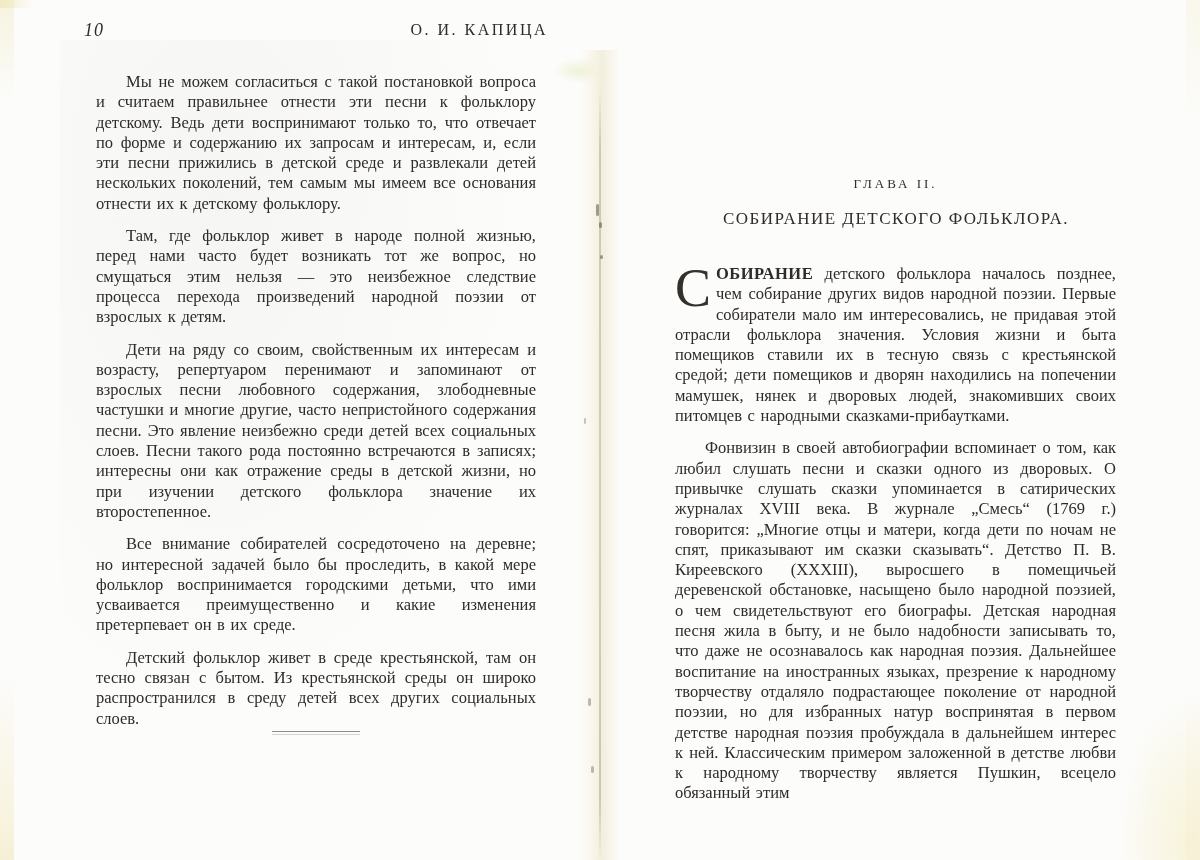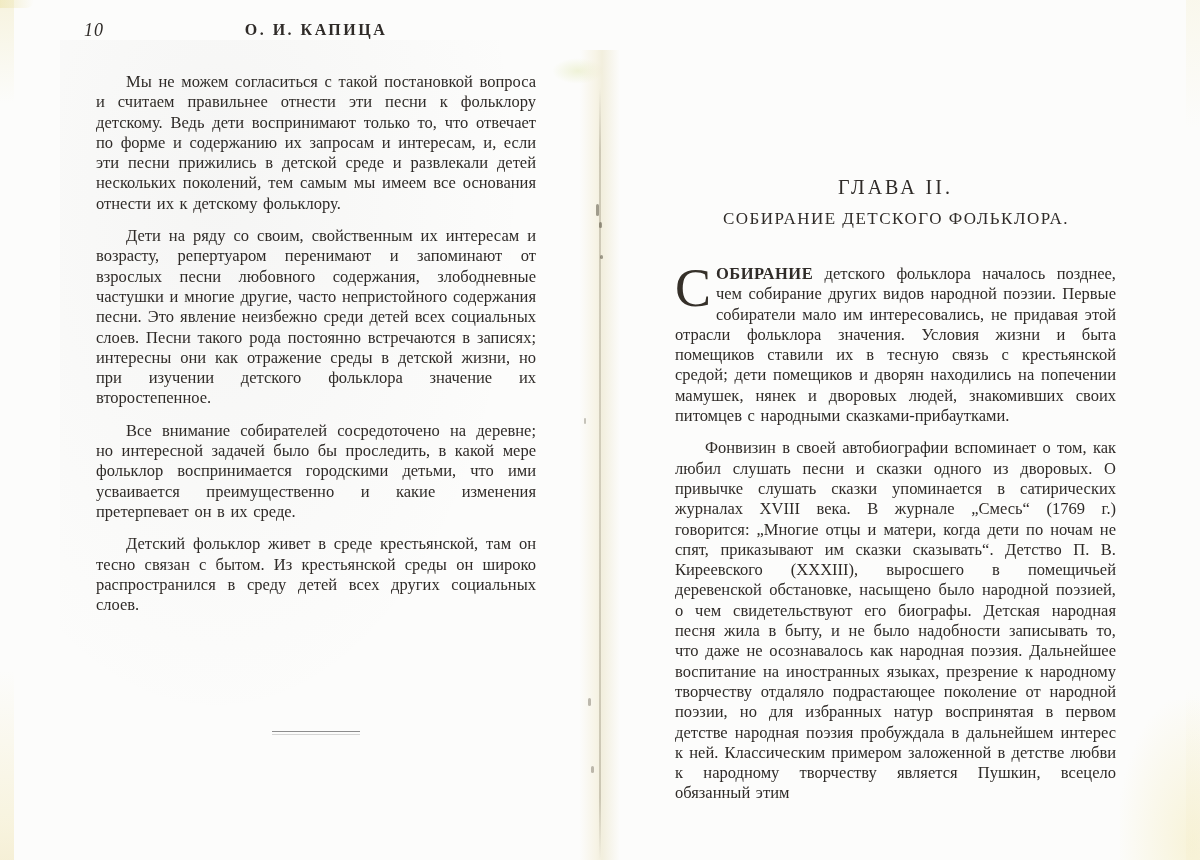--- a/index.html
+++ b/index.html
@@ -53,37 +53,37 @@
       rgba(140,133,110,.32) 55%, rgba(150,143,120,.42) 92%, rgba(150,143,120,0) 100%);
   }
   .speck { position:absolute; background:rgba(90,84,68,.55); border-radius:2px; pointer-events:none; }
 
   
   .pageno {
     position:absolute; left:84px; top:20px; font-style:italic; font-size:18px;
     letter-spacing:1px;
   }
   .running-header {
-    position:absolute; left:84px; top:21px; width:464px; text-align:center;
-    font-size:16px; letter-spacing:2.5px;font-weight:bold;
+    position:absolute; left:84px; top:21px; width:464px; text-align:right;
+    font-size:16px; letter-spacing:2.5px;
   }
   .left-body { position:absolute; left:84px; top:60px; width:464px; }
   .left-body p, .right-body p {
     margin:12px; text-indent:30px; text-align:justify;
     font-size:16.5px; line-height:20.3px; word-spacing:1.5px;
   }
   .divider {
     position:absolute; left:272px; top:731px; width:88px; height:2px;
     border-top:1px solid #8d8d8d; border-bottom:1px solid rgba(141,141,141,.35);
   }
 
   
   .chapter-heading {
     position:absolute; left:663px; top:176px; width:465px; text-align:center;
-    font-size:20px; letter-spacing:3px;
+    font-size:13px; letter-spacing:3px;
   }
   .chapter-title {
     position:absolute; left:650px; top:209px; width:492px; text-align:center;
     font-size:17px; letter-spacing:1.5px; white-space:nowrap;
   }
   .right-body { position:absolute; left:663px; top:252px; width:465px; }
   .right-body p.lead { text-indent:0; }
   .drop-cap {
     float:left; font-size:54px; line-height:46px; height:58px; width:34px;
     margin:1px 7px 0 0; color:#353029;
@@ -107,20 +107,21 @@
 <div class="speck" style="left:600px; top:255px; width:3px; height:4px;"></div>
 <div class="speck" style="left:584px; top:418px; width:2px; height:6px; opacity:.6;"></div>
 <div class="speck" style="left:588px; top:698px; width:3px; height:8px; opacity:.7;"></div>
 <div class="speck" style="left:591px; top:766px; width:3px; height:7px; opacity:.7;"></div>
 
 <div class="pageno">10</div>
 <div class="running-header">О. И. КАПИЦА</div>
 
 <div class="left-body">
     <p>Мы не можем согласиться с такой постановкой вопроса и считаем правильнее отнести эти песни к фольклору детскому. Ведь дети воспринимают только то, что отвечает по форме и содержанию их запросам и интересам, и, если эти песни прижились в детской среде и развлекали детей нескольких поколений, тем самым мы имеем все основания отнести их к детскому фольклору.</p>
+    <p>Там, где фольклор живет в народе полной жизнью, перед нами часто будет возникать тот же вопрос, но смущаться этим нельзя — это неизбежное следствие процесса перехода произведений народной поэзии от взрослых к детям.</p>
     <p>Дети на ряду со своим, свойственным их интересам и возрасту, репертуаром перенимают и запоминают от взрослых песни любовного содержания, злободневные частушки и многие другие, часто непристойного содержания песни. Это явление неизбежно среди детей всех социальных слоев. Песни такого рода постоянно встречаются в записях; интересны они как отражение среды в детской жизни, но при изучении детского фольклора значение их второстепенное.</p>
     <p>Все внимание собирателей сосредоточено на деревне; но интересной задачей было бы проследить, в какой мере фольклор воспринимается городскими детьми, что ими усваивается преимущественно и какие изменения претерпевает он в их среде.</p>
     <p>Детский фольклор живет в среде крестьянской, там он тесно связан с бытом. Из крестьянской среды он широко распространился в среду детей всех других социальных слоев.</p>
   </div>
 
 <div class="divider"></div>
 
 <div class="chapter-heading">ГЛАВА II.</div>
 <div class="chapter-title">СОБИРАНИЕ ДЕТСКОГО ФОЛЬКЛОРА.</div>
 

